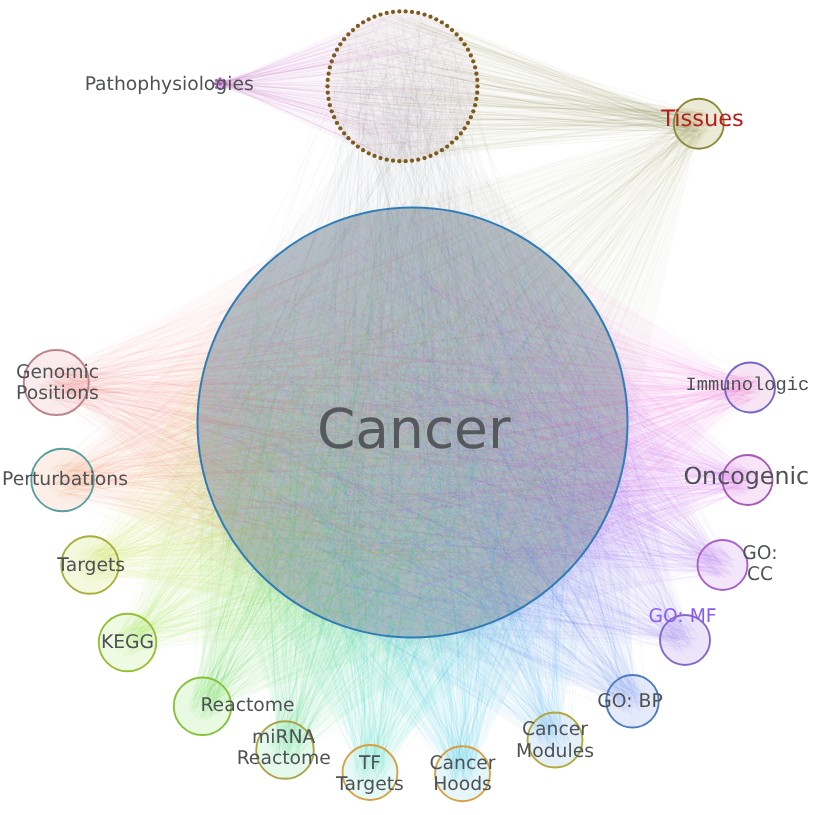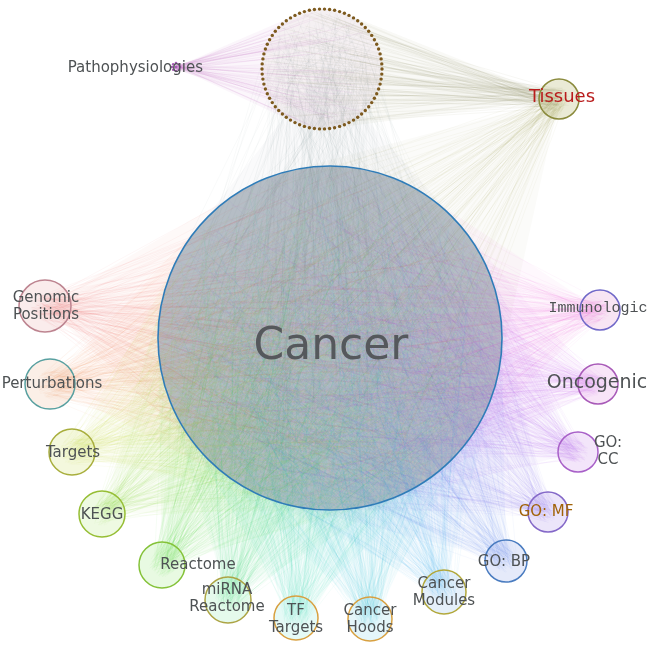--- a/index.html
+++ b/index.html
@@ -2908,18 +2908,18 @@
     <div class="node-label" style="left: 162px; top: 564px; font-size: 15px; color: rgb(78, 82, 84); margin-left: 36px;">Reactome</div>
     <div class="node-label" style="left: 227px; top: 598px; font-size: 15px; color: rgb(78, 82, 84);">miRNA
 Reactome</div>
     <div class="node-label" style="left: 296px; top: 619px; font-size: 15px; color: rgb(78, 82, 84);">TF
 Targets</div>
     <div class="node-label" style="left: 370px; top: 619px; font-size: 15px; color: rgb(78, 82, 84);">Cancer
 Hoods</div>
     <div class="node-label" style="left: 444px; top: 592px; font-size: 15px; color: rgb(78, 82, 84);">Cancer
 Modules</div>
     <div class="node-label" style="left: 504px; top: 561px; font-size: 15px; color: rgb(78, 82, 84); text-align: center;">GO: BP</div>
-    <div class="node-label" style="left: 546px; top: 511px; font-size: 15px; color: #a16207;">GO: MF</div>
+    <div class="node-label" style="left: 546px; top: 493px; font-size: 15px; color: #8b5cf6;">GO: MF</div>
     <div class="node-label" style="left: 577px; top: 451px; font-size: 15px; color: rgb(78, 82, 84); margin-left: 31px;">GO: CC</div>
     <div class="node-label" style="left: 597px; top: 382px; font-size: 19px; color: rgb(78, 82, 84);">Oncogenic</div>
     <div class="node-label" style="left: 598px; top: 309px; font-size: 15px; color: rgb(78, 82, 84); font-family: Liberation Mono, monospace;">Immunologic</div>
   </div>
 </div>
 
 </body></html>

